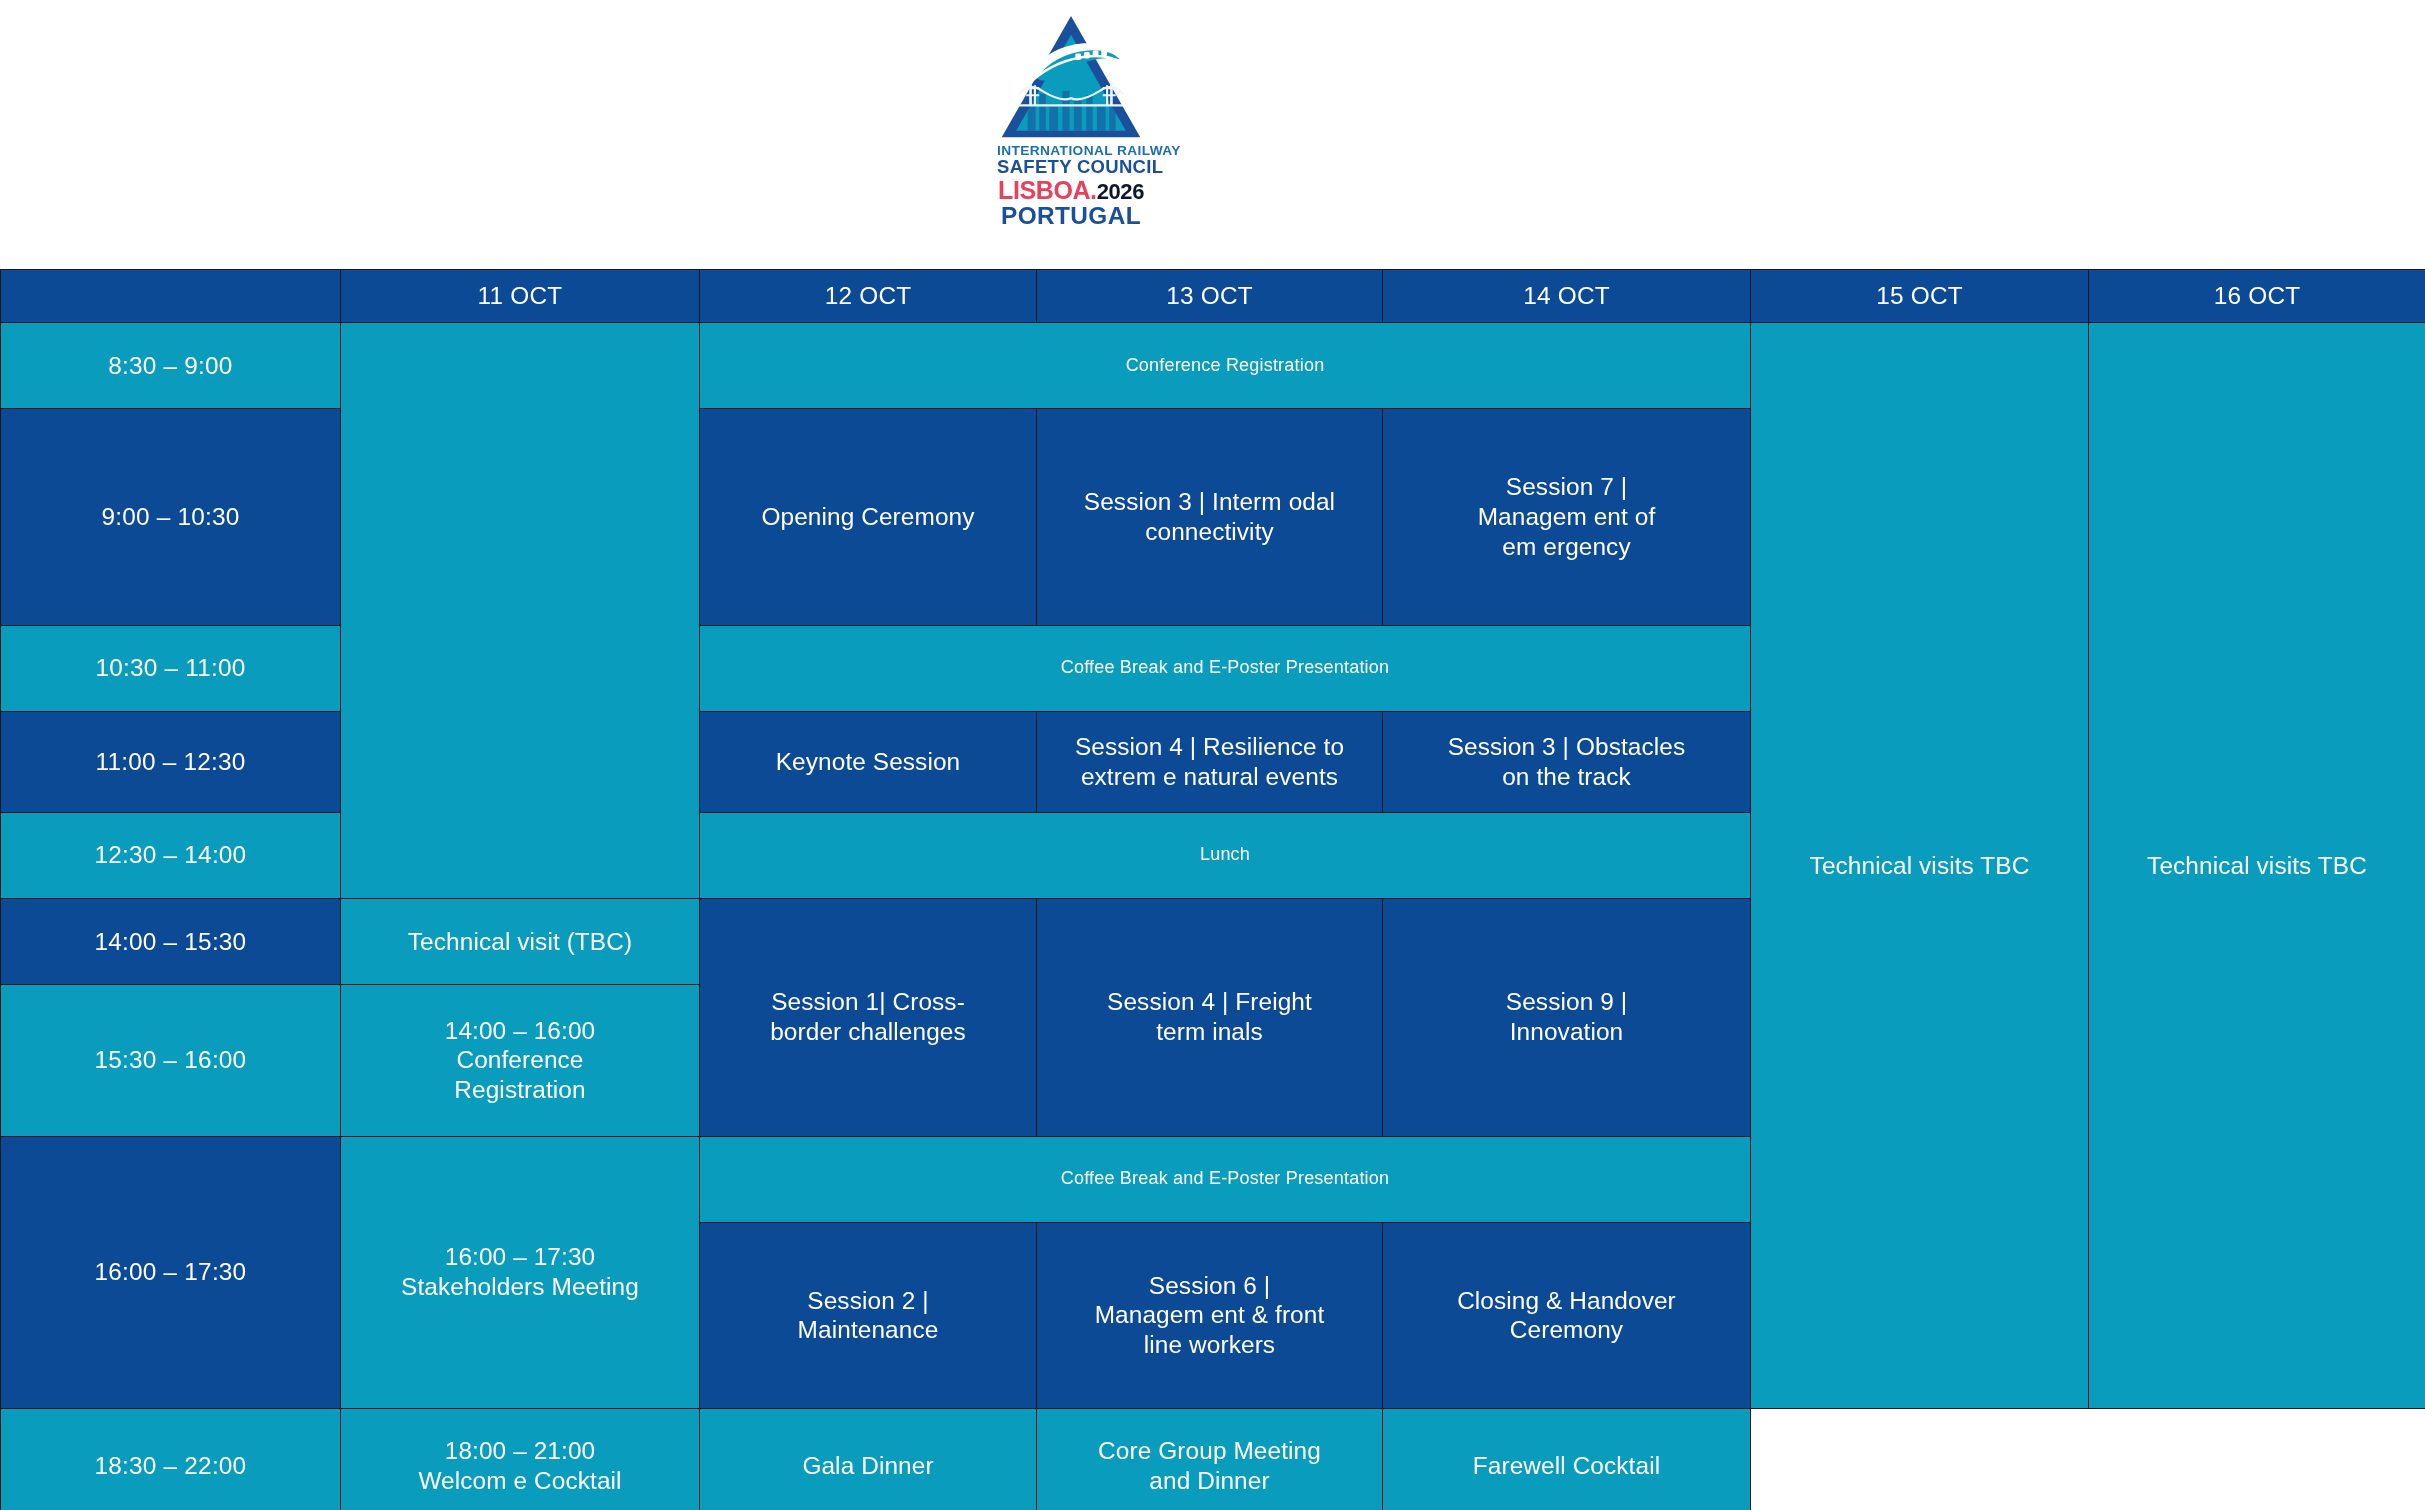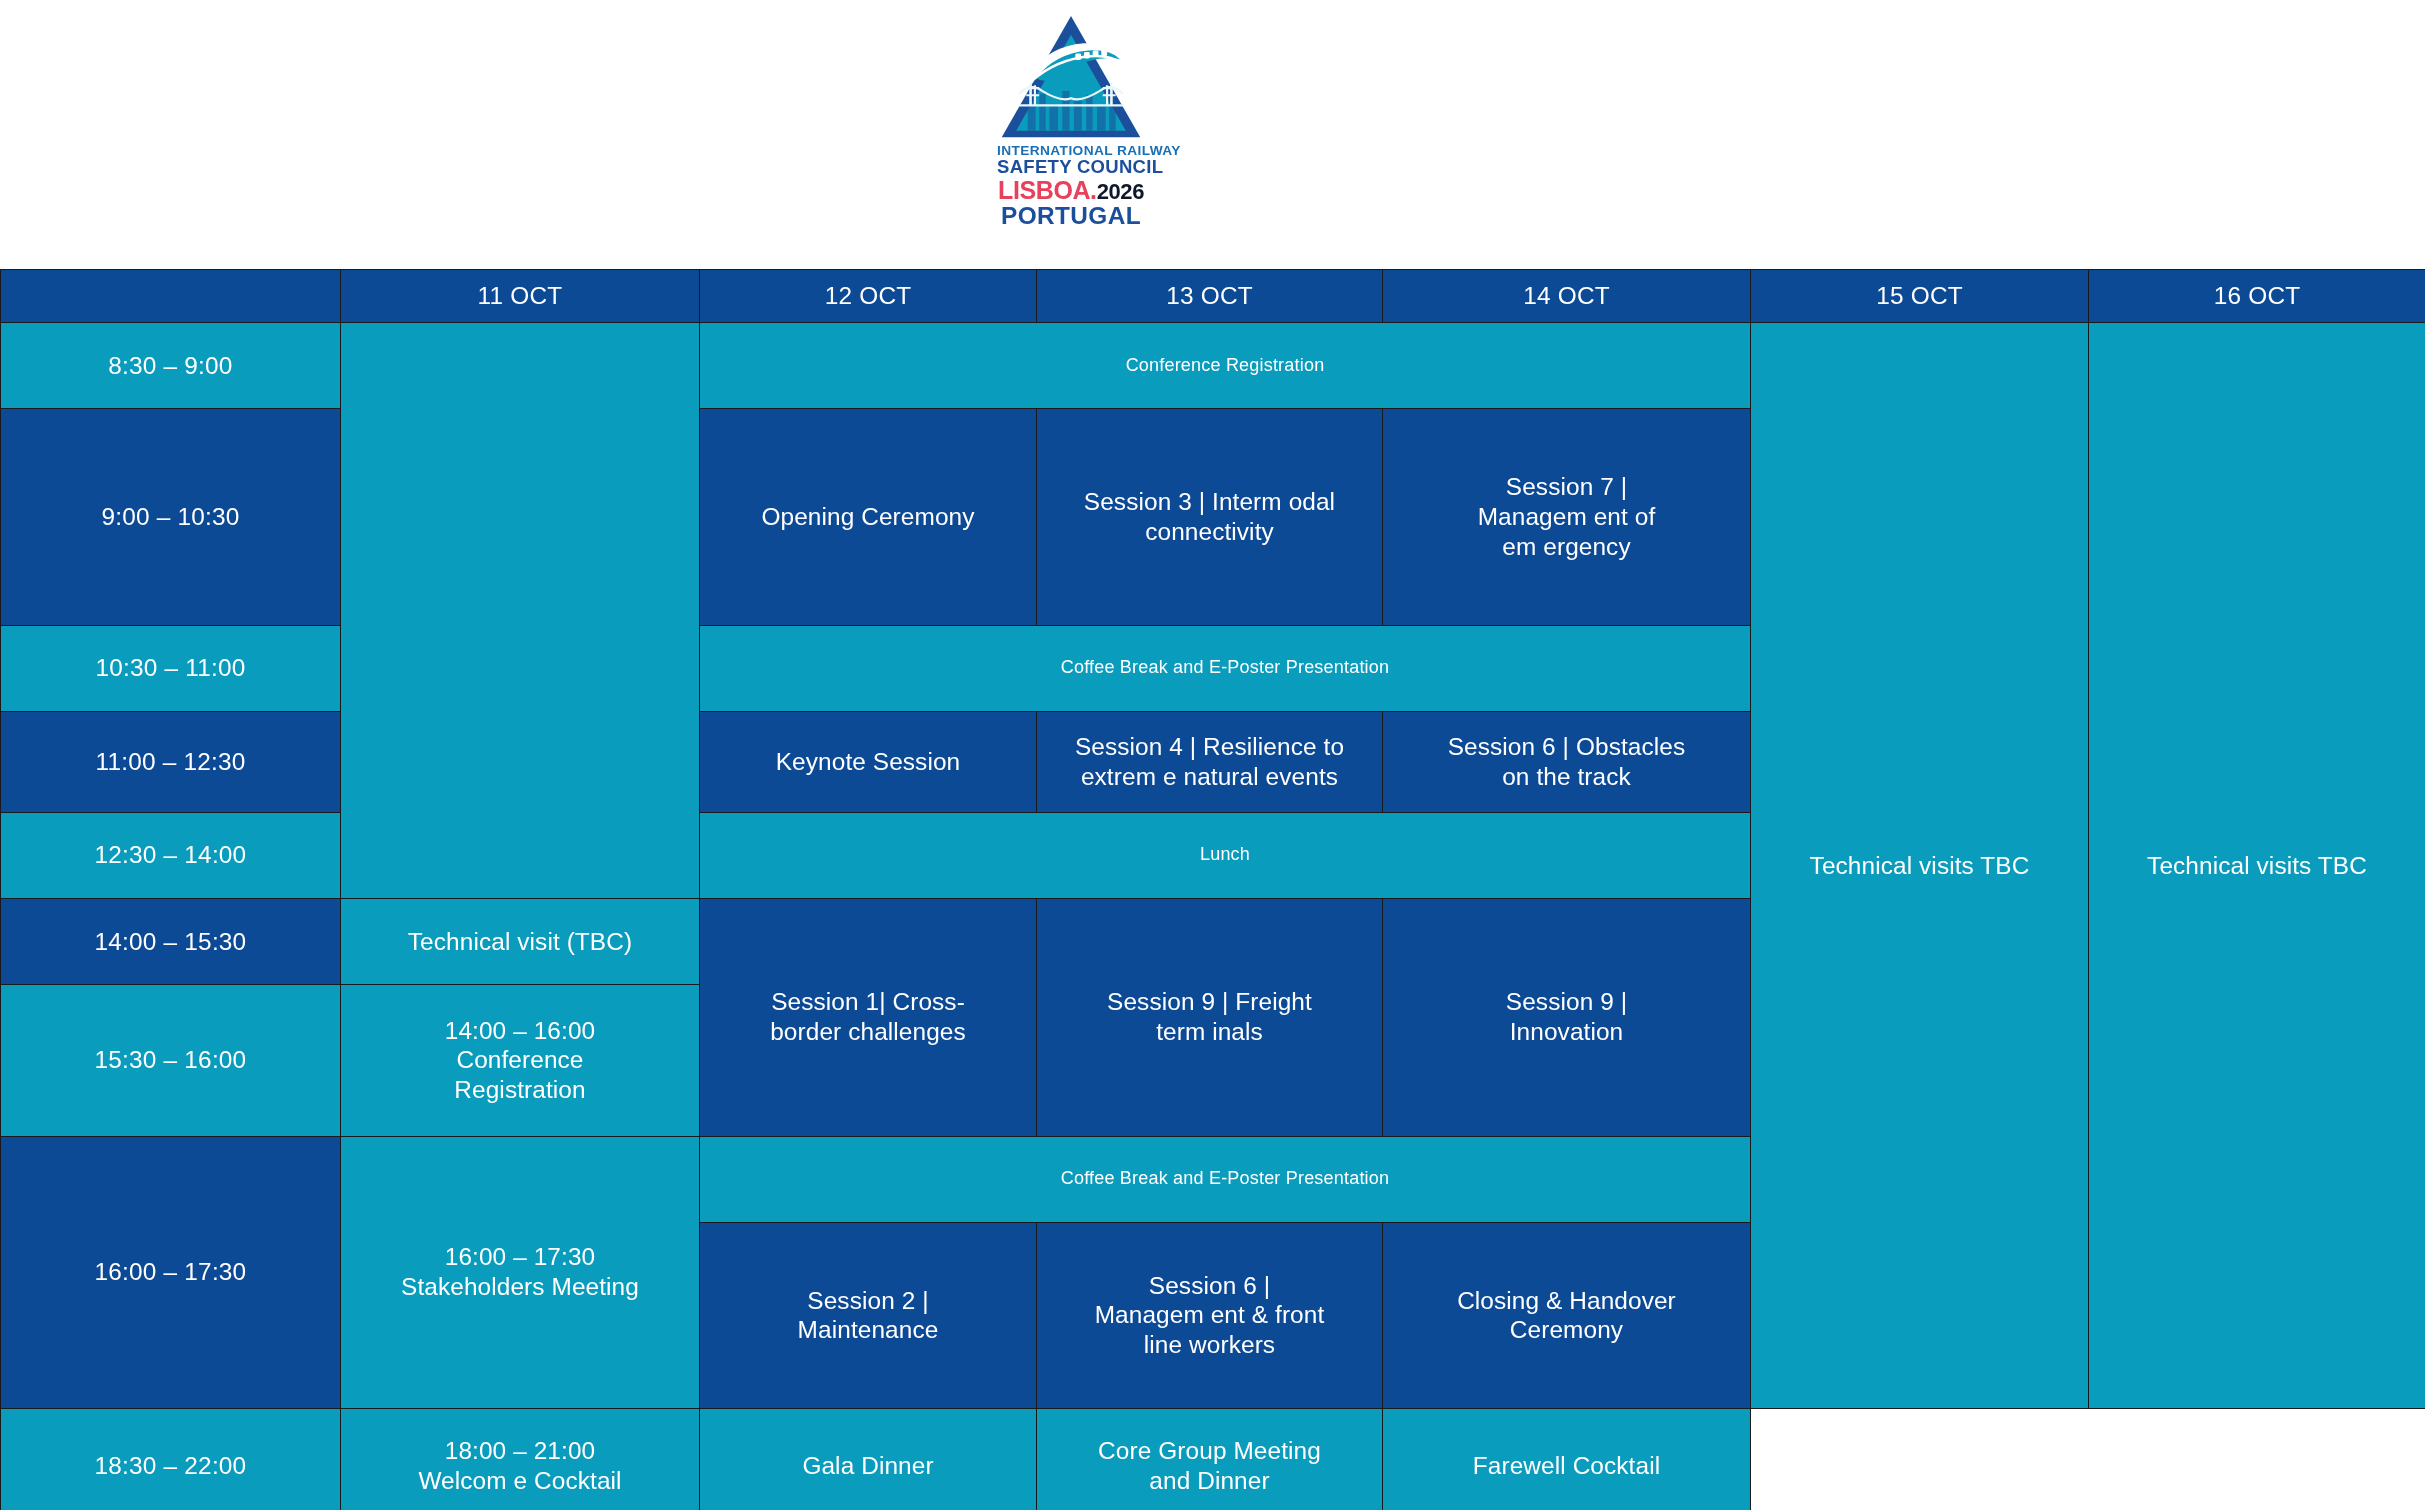--- a/index.html
+++ b/index.html
@@ -206,39 +206,39 @@
       <tr class="r4">
         <td class="timecell blue">11:00 – 12:30</td>
         <td class="cell blue">
           <span>Keynote Session</span>
         </td>
         <td class="cell blue">
           <span>Session 4 | Resilience to</span><br>
           <span>extrem e natural events</span>
         </td>
         <td class="cell blue">
-          <span>Session 6 | Obstacles</span><br>
+          <span>Session 3 | Obstacles</span><br>
           <span>on the track</span>
         </td>
       </tr>
 
       <tr class="r5">
         <td class="timecell teal">12:30 – 14:00</td>
         <td class="wide teal" colspan="3">Lunch</td>
       </tr>
 
       <tr class="r6">
         <td class="timecell blue">14:00 – 15:30</td>
         <td class="cell teal">Technical visit (TBC)</td>
         <td class="cell blue" rowspan="2">
           <span>Session  1| Cross-</span><br>
           <span>border challenges</span>
         </td>
         <td class="cell blue" rowspan="2">
-          <span>Session 9 | Freight</span><br>
+          <span>Session 4 | Freight</span><br>
           <span>term inals</span>
         </td>
         <td class="cell blue" rowspan="2">
           <span>Session 9 |</span><br>
           <span>Innovation</span>
         </td>
       </tr>
 
       <tr class="r7">
         <td class="timecell teal">15:30 – 16:00</td>

